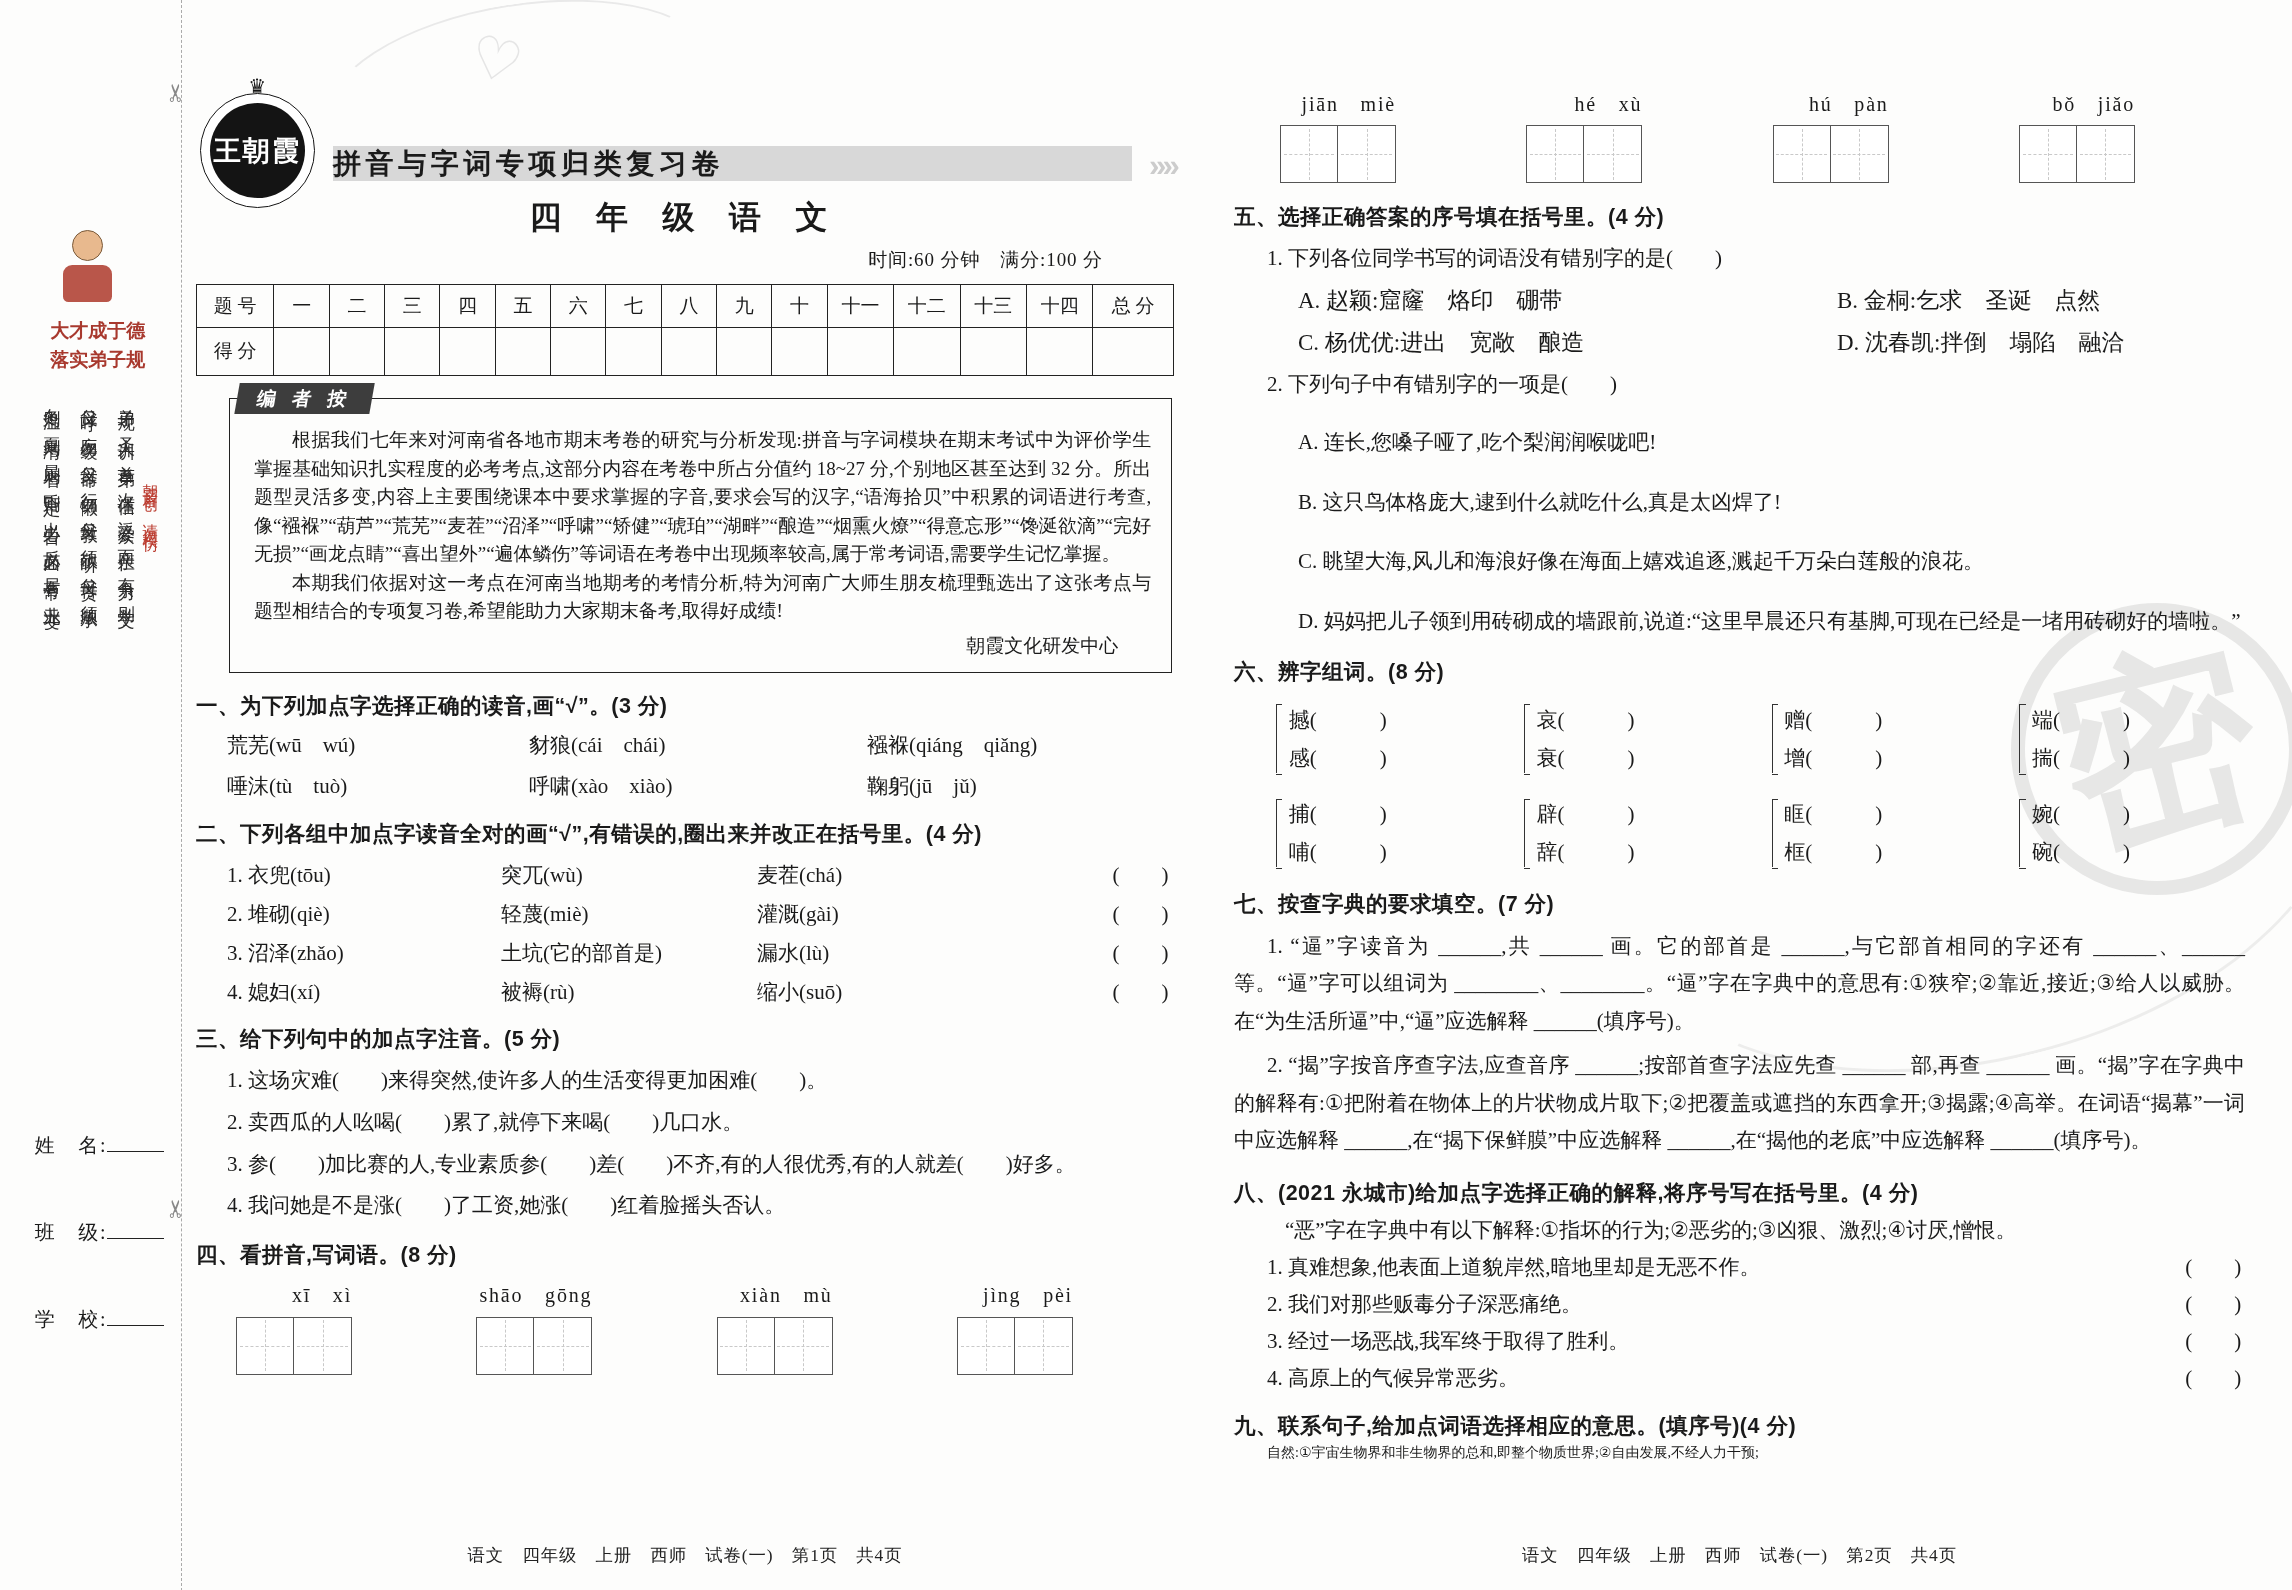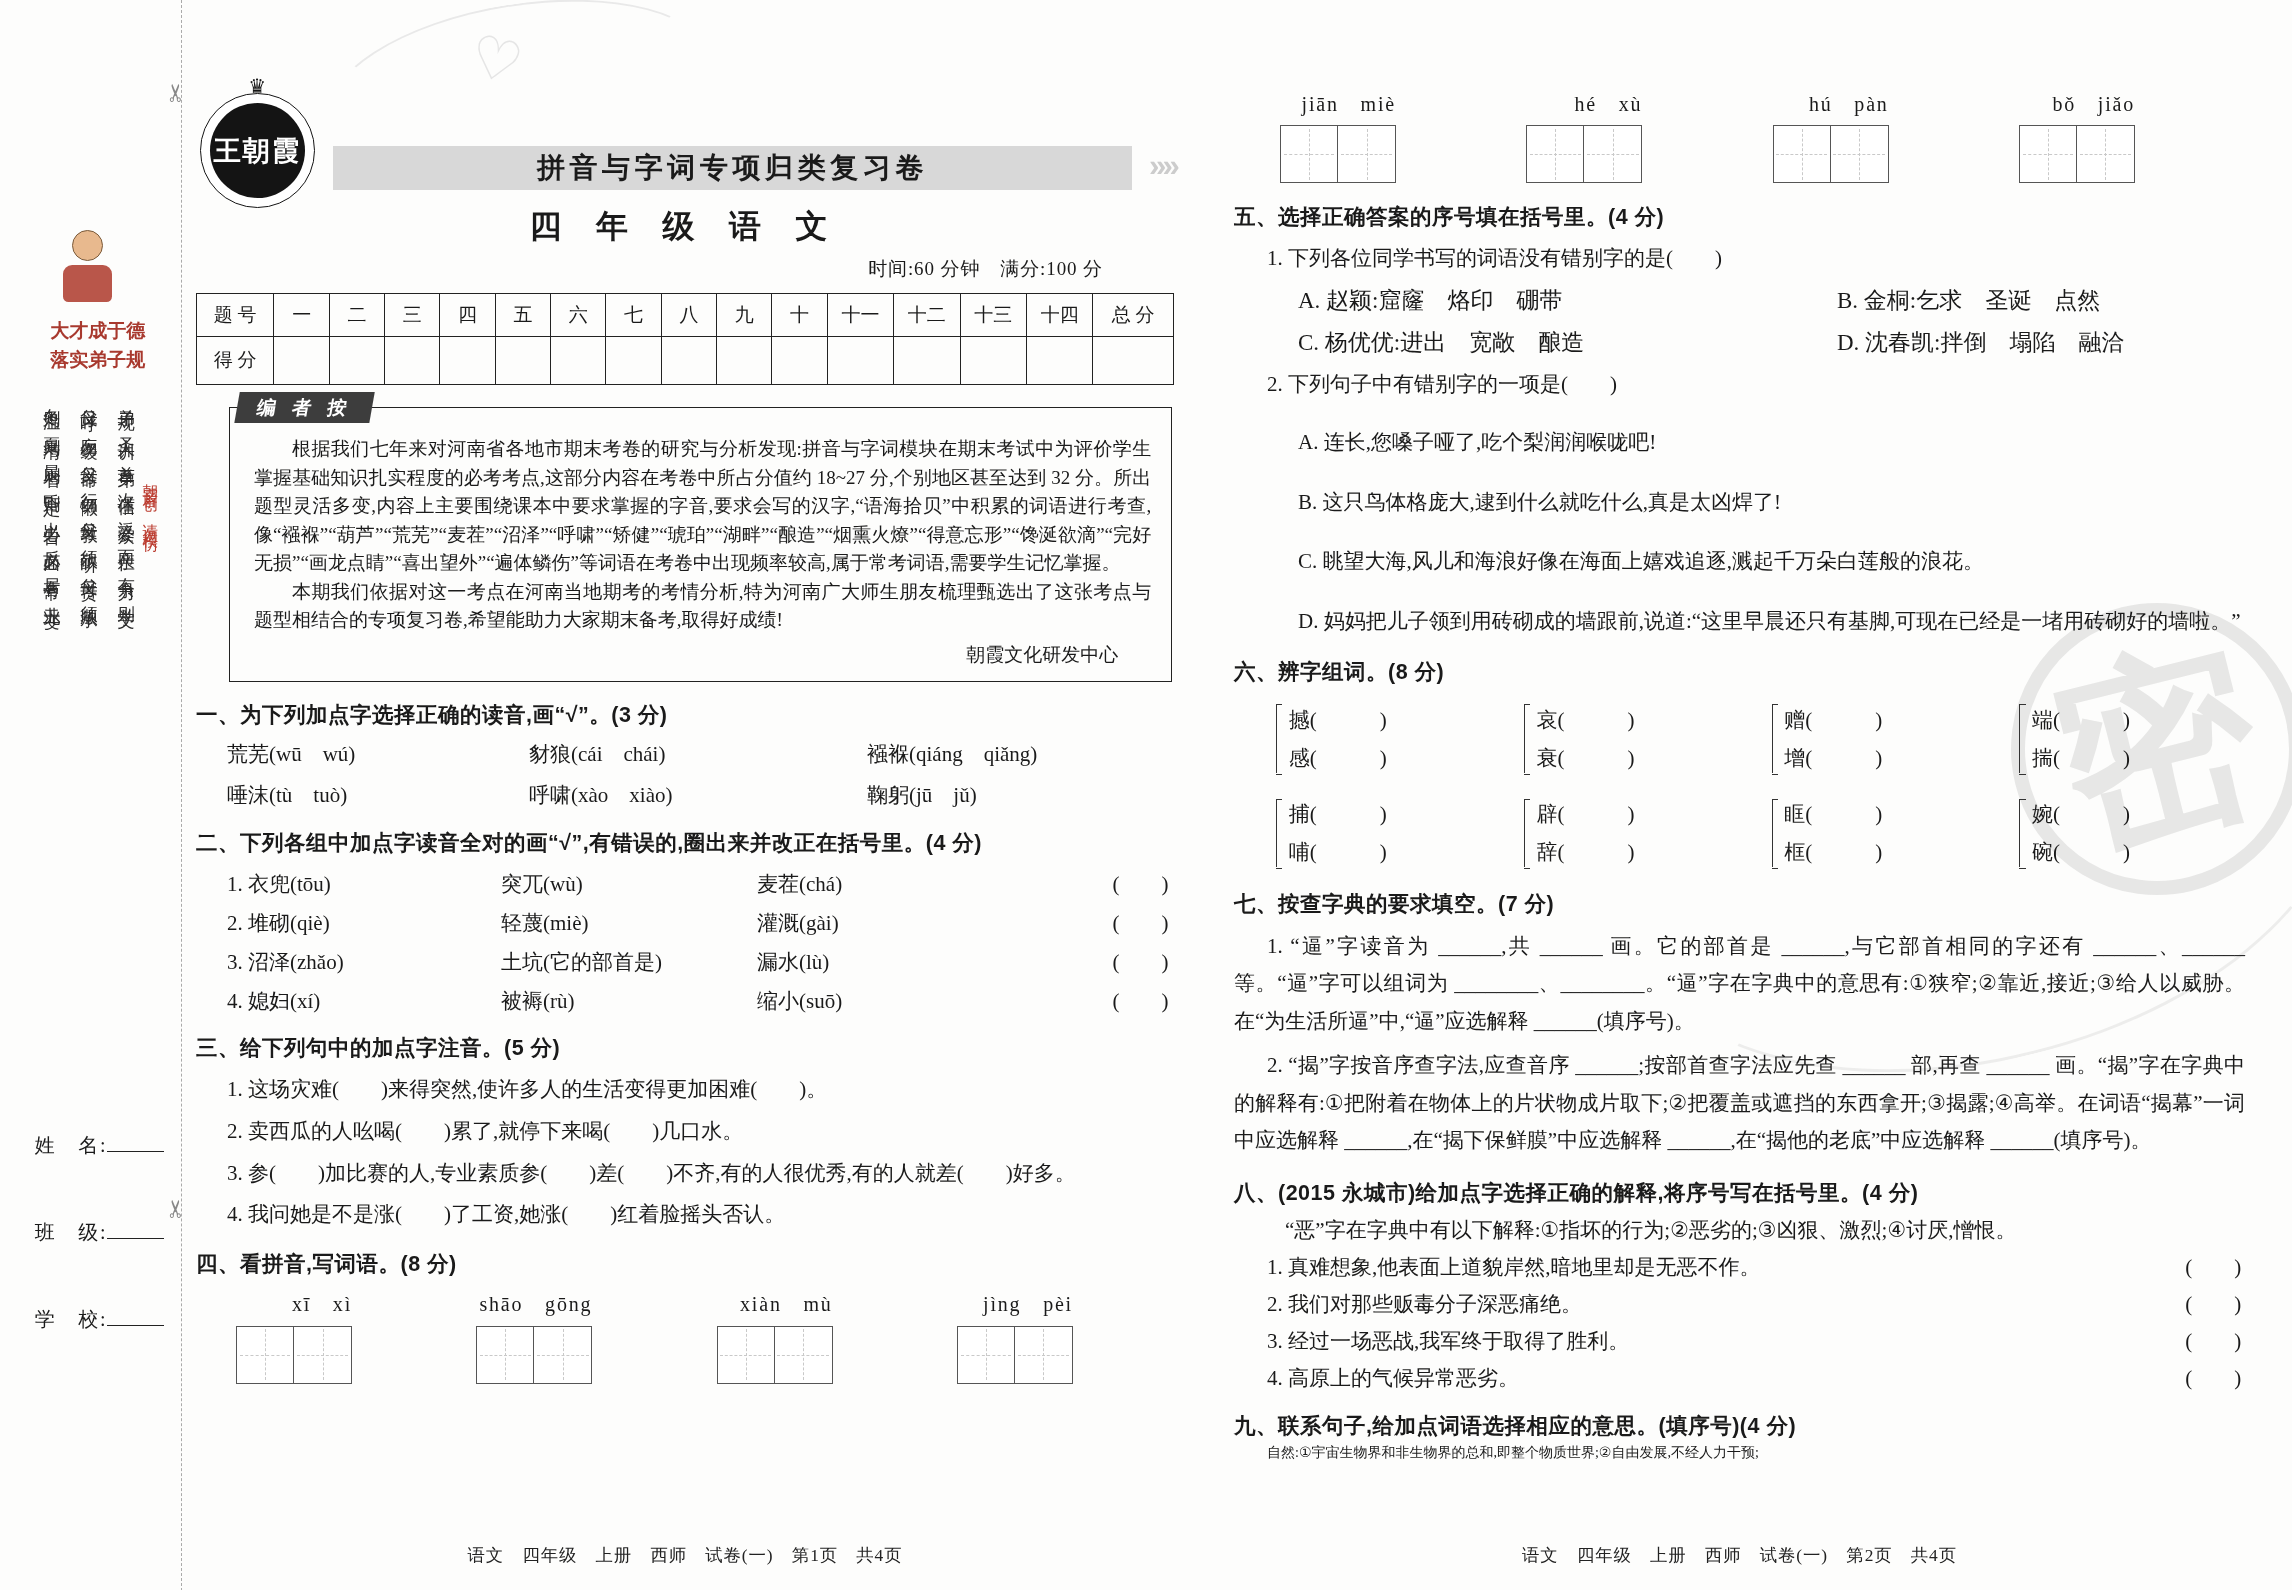--- a/index.html
+++ b/index.html
@@ -32,21 +32,21 @@
 
 
 .deco-arc{position:absolute;left:128px;top:3.7px;width:393px;height:174px;border:2.7px solid #e9e9e9;
           border-radius:50%;border-color:#e9e9e9 transparent transparent transparent;transform:rotate(-9deg)}
 .deco-heart{position:absolute;left:274px;top:25.6px;font-size:58px;color:#e5e5e5;transform:rotate(14deg)}
 .seal-logo{position:absolute;left:3.7px;top:93px;width:115px;height:115px;border:1.8px solid #141414;border-radius:50%;
            background:#fff;display:flex;align-items:center;justify-content:center;z-index:3}
 .seal-inner{width:95px;height:95px;border-radius:50%;background:#141414;color:#fff;display:flex;align-items:center;
             justify-content:center;font-size:27.4px;font-weight:bold;letter-spacing:1.8px}
 .seal-crown{position:absolute;top:-20px;left:50%;transform:translateX(-50%);font-size:20px;color:#141414}
-.titlebar{margin:146px 42px 0 137px;height:44px;background:#d8d8d8;display:flex;align-items:center;justify-content:center;
+.titlebar{margin:146px 42px 0 137px;height:35px;background:#d8d8d8;display:flex;align-items:center;justify-content:flex-start;
           font-family:"Liberation Sans","DejaVu Sans",sans-serif;font-weight:bold;font-size:28px;letter-spacing:4.6px;position:relative}
 .chevrons{position:absolute;right:-44px;top:1.8px;color:#cccccc;font-size:31px;font-weight:bold;letter-spacing:-3.7px}
 .subtitle{text-align:center;font-weight:bold;font-size:32px;letter-spacing:12.8px;margin-top:14.6px;
           font-family:"Liberation Sans","DejaVu Sans",sans-serif}
 .meta{text-align:right;padding-right:71px;font-size:19px;margin-top:7.3px;letter-spacing:0.9px}
 
 
 .score-table{width:100%;border-collapse:collapse;margin-top:11px;table-layout:fixed}
 .score-table td{border:1.8px solid #222;height:43px;text-align:center;font-size:19px;padding:0}
 .score-table tr.blank td{height:48px}
@@ -387,21 +387,21 @@
     </div>
   </div>
 
   <div class="sec">
     <div class="sec-title">七、按查字典的要求填空。(7 分)</div>
     <p class="s7p">1. “逼”字读音为 ______,共 ______ 画。它的部首是 ______,与它部首相同的字还有 ______、______ 等。“逼”字可以组词为 ________、________。“逼”字在字典中的意思有:①狭窄;②靠近,接近;③给人以威胁。在“为生活所逼”中,“逼”应选解释 ______(填序号)。</p>
     <p class="s7p">2. “揭”字按音序查字法,应查音序 ______;按部首查字法应先查 ______ 部,再查 ______ 画。“揭”字在字典中的解释有:①把附着在物体上的片状物成片取下;②把覆盖或遮挡的东西拿开;③揭露;④高举。在词语“揭幕”一词中应选解释 ______,在“揭下保鲜膜”中应选解释 ______,在“揭他的老底”中应选解释 ______(填序号)。</p>
   </div>
 
   <div class="sec">
-    <div class="sec-title">八、(2015 永城市)给加点字选择正确的解释,将序号写在括号里。(4 分)</div>
+    <div class="sec-title">八、(2021 永城市)给加点字选择正确的解释,将序号写在括号里。(4 分)</div>
     <div class="s8-intro">“恶”字在字典中有以下解释:①指坏的行为;②恶劣的;③凶狠、激烈;④讨厌,憎恨。</div>
     <div class="s8-item">
       <span>1. 真难想象,他表面上道貌岸然,暗地里却是无恶不作。</span>
       <span class="paren">(　　)</span>
     </div>
     <div class="s8-item">
       <span>2. 我们对那些贩毒分子深恶痛绝。</span>
       <span class="paren">(　　)</span>
     </div>
     <div class="s8-item">

